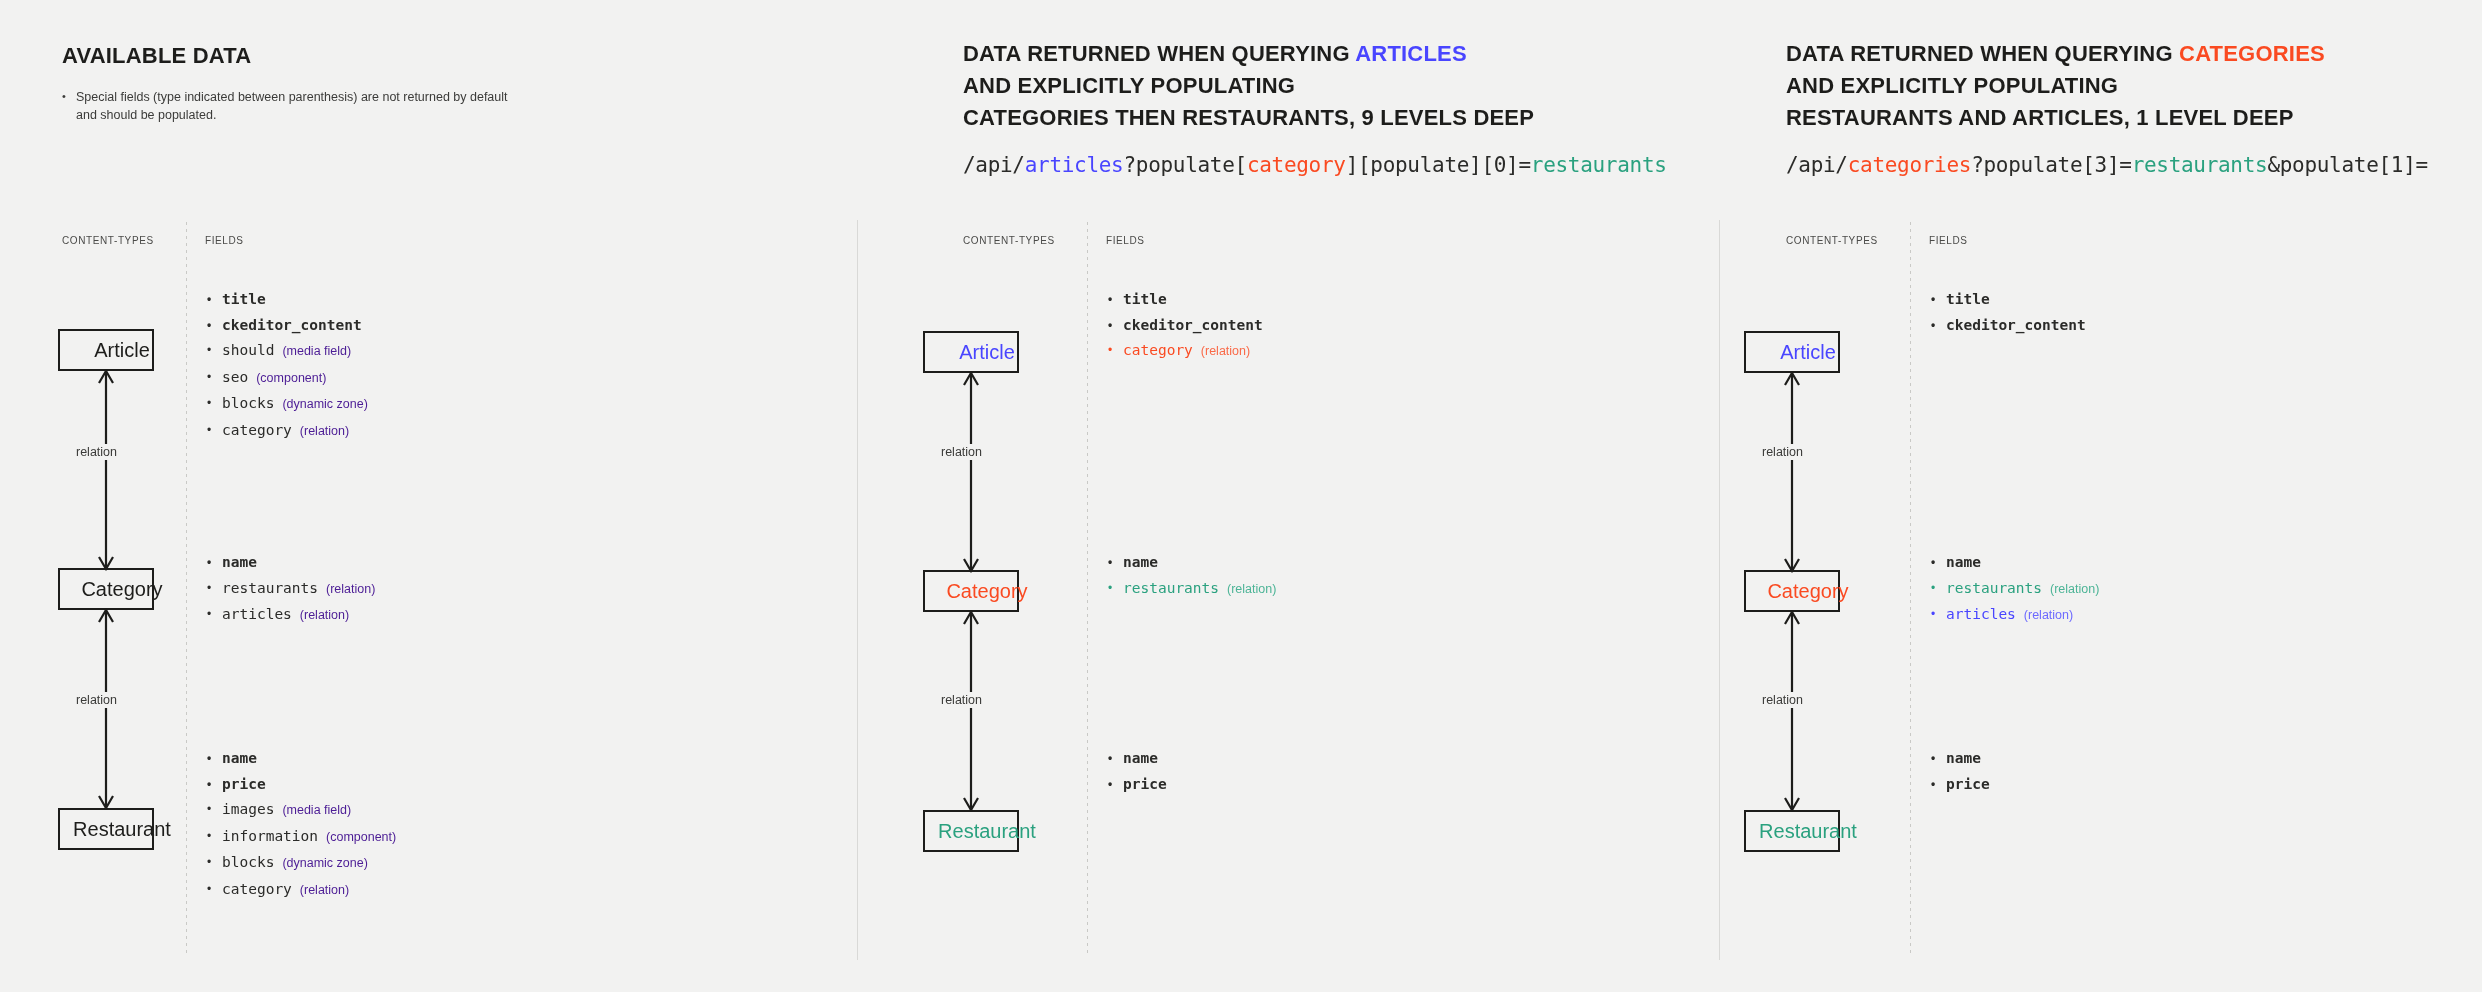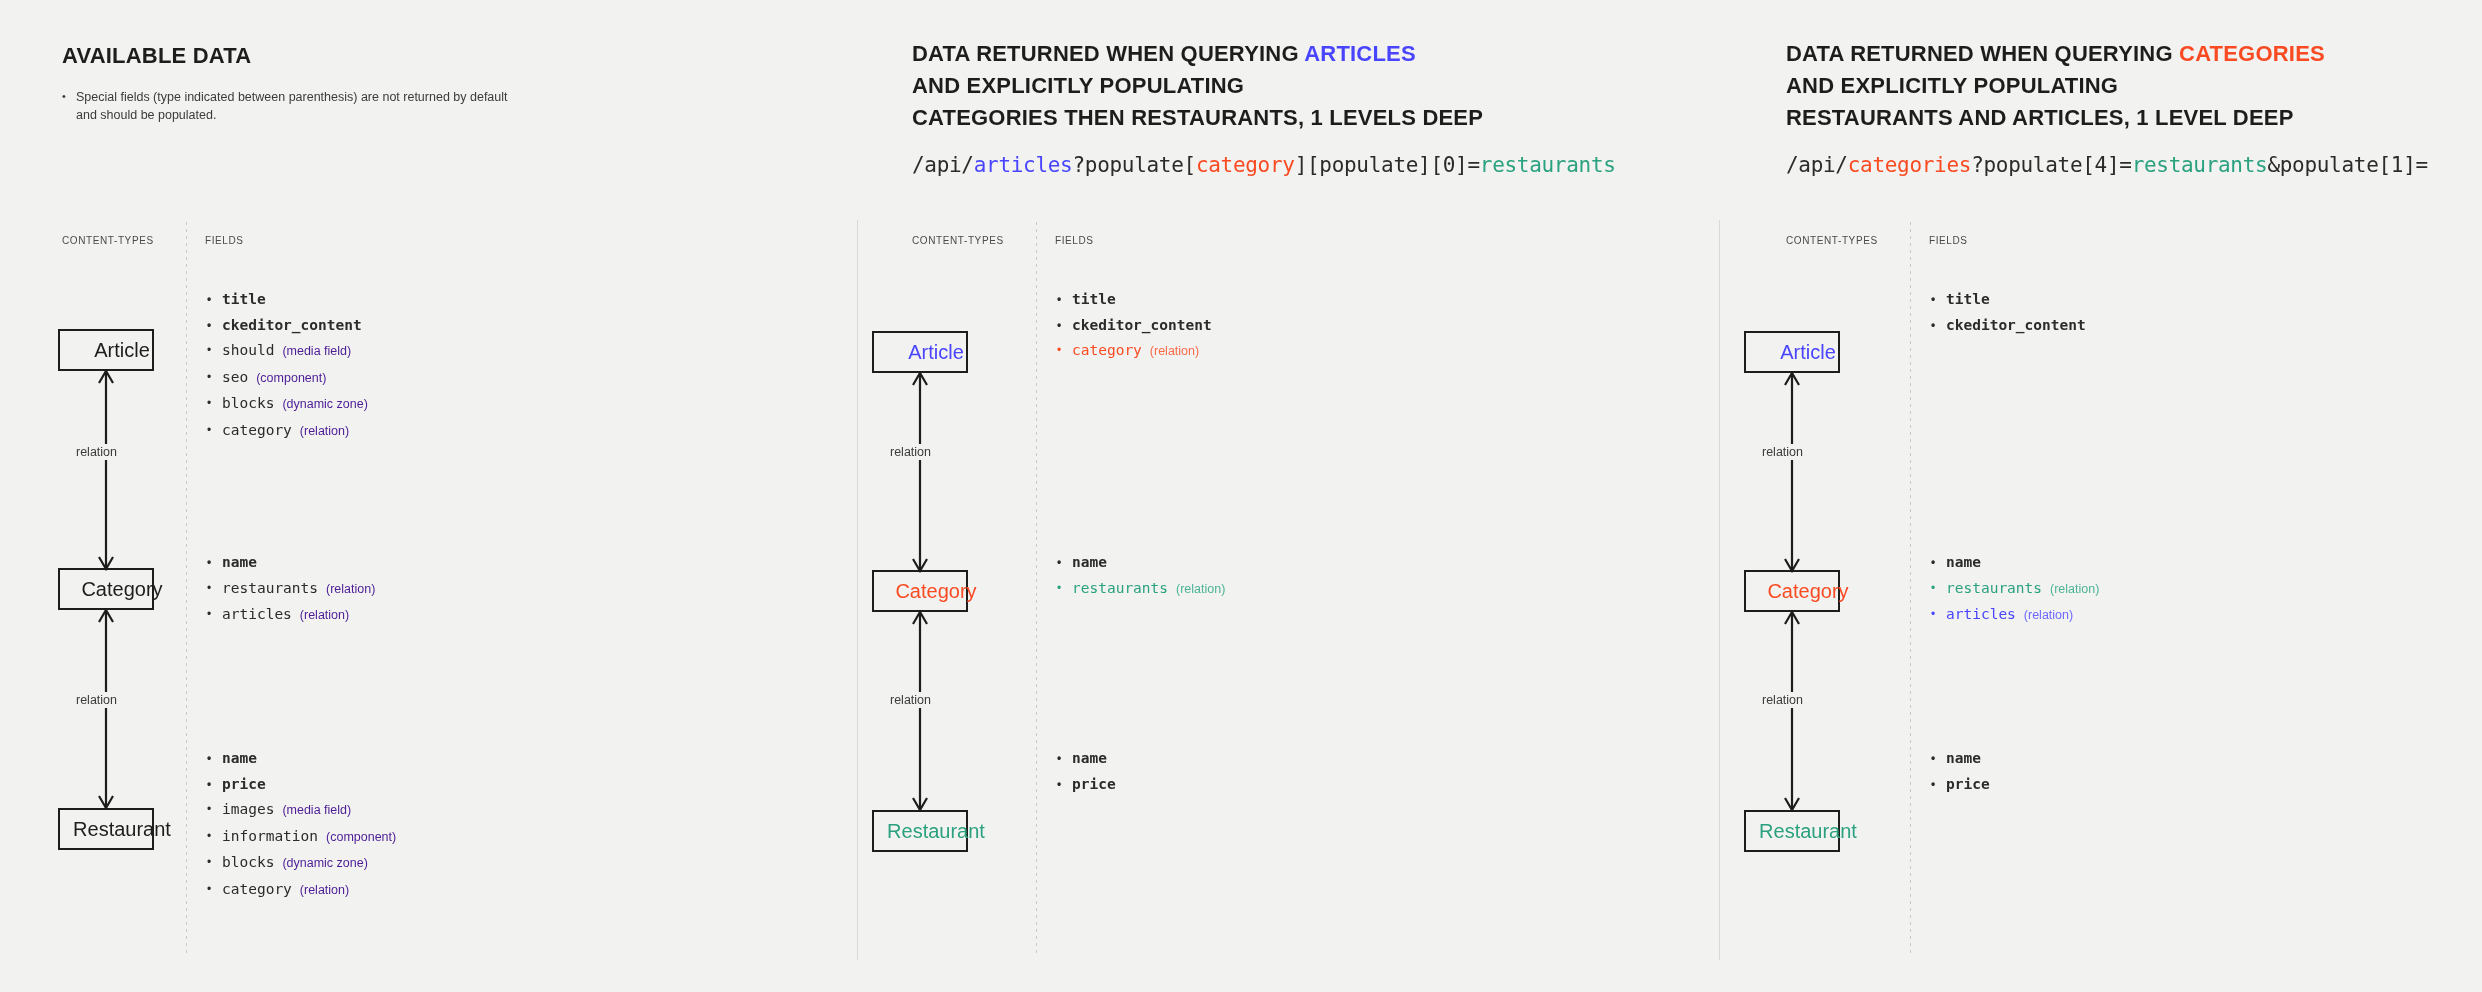--- a/index.html
+++ b/index.html
@@ -13,21 +13,21 @@
   .page {
     position: relative;
     width: 2482px;
     height: 992px;
     background: #f2f2f1;
   }
 
   
   .panel { position: absolute; top: 0; height: 992px; }
   #panel-available   { left: 0px;    width: 857px; }
-  #panel-articles    { left: 842px;  width: 862px; }
+  #panel-articles    { left: 893px;  width: 862px; }
   #panel-categories  { left: 1719px; width: 763px; }
 
   .panel-divider {
     position: absolute;
     top: 220px;
     width: 1px;
     height: 740px;
     background: #d9d9d7;
   }
   #divider-1 { left: 857px; }
@@ -237,21 +237,21 @@
         <div class="fl-item"><span>blocks</span><span class="ftype">(dynamic zone)</span></div>
         <div class="fl-item"><span>category</span><span class="ftype">(relation)</span></div>
       </div>
   </section>
 
   <section class="panel" id="panel-articles">
 
     <h1 class="heading" style="left:70px; top:38px;">
       <div><span>DATA RETURNED WHEN QUERYING </span><span class="accent-blue">ARTICLES</span></div>
       <div>AND EXPLICITLY POPULATING</div>
-      <div>CATEGORIES THEN RESTAURANTS, 1 LEVELS DEEP</div>
+      <div>CATEGORIES THEN RESTAURANTS, 9 LEVELS DEEP</div>
     </h1>
 
     <div class="urlline" style="left:70px; top:153px;"><span>/api/</span><span class="c-blue">articles</span><span>?populate[</span><span class="c-red">category</span><span>][populate][0]=</span><span class="c-green">restaurants</span></div>
 
     <div class="collabel" style="left:70px; top:235px;">CONTENT-TYPES</div>
     <div class="collabel" style="left:213px; top:235px;">FIELDS</div>
 
     <div class="dotted-divider" style="left:194px;"></div>
 
     <div class="ctbox blue" style="left:30px; top:331px;">
@@ -298,21 +298,21 @@
   </section>
 
   <section class="panel" id="panel-categories">
 
     <h1 class="heading" style="left:67px; top:38px;">
       <div><span>DATA RETURNED WHEN QUERYING </span><span class="accent-red">CATEGORIES</span></div>
       <div>AND EXPLICITLY POPULATING</div>
       <div>RESTAURANTS AND ARTICLES, 1 LEVEL DEEP</div>
     </h1>
 
-    <div class="urlline" style="left:67px; top:153px;"><span>/api/</span><span class="c-red">categories</span><span>?populate[4]=</span><span class="c-green">restaurants</span><span>&amp;populate[1]=</span></div>
+    <div class="urlline" style="left:67px; top:153px;"><span>/api/</span><span class="c-red">categories</span><span>?populate[3]=</span><span class="c-green">restaurants</span><span>&amp;populate[1]=</span></div>
 
     <div class="collabel" style="left:67px; top:235px;">CONTENT-TYPES</div>
     <div class="collabel" style="left:210px; top:235px;">FIELDS</div>
 
     <div class="dotted-divider" style="left:191px;"></div>
 
     <div class="ctbox blue" style="left:25px; top:331px;">
       <span>Article</span>
     </div>
     <div class="ctbox red" style="left:25px; top:570px;">

